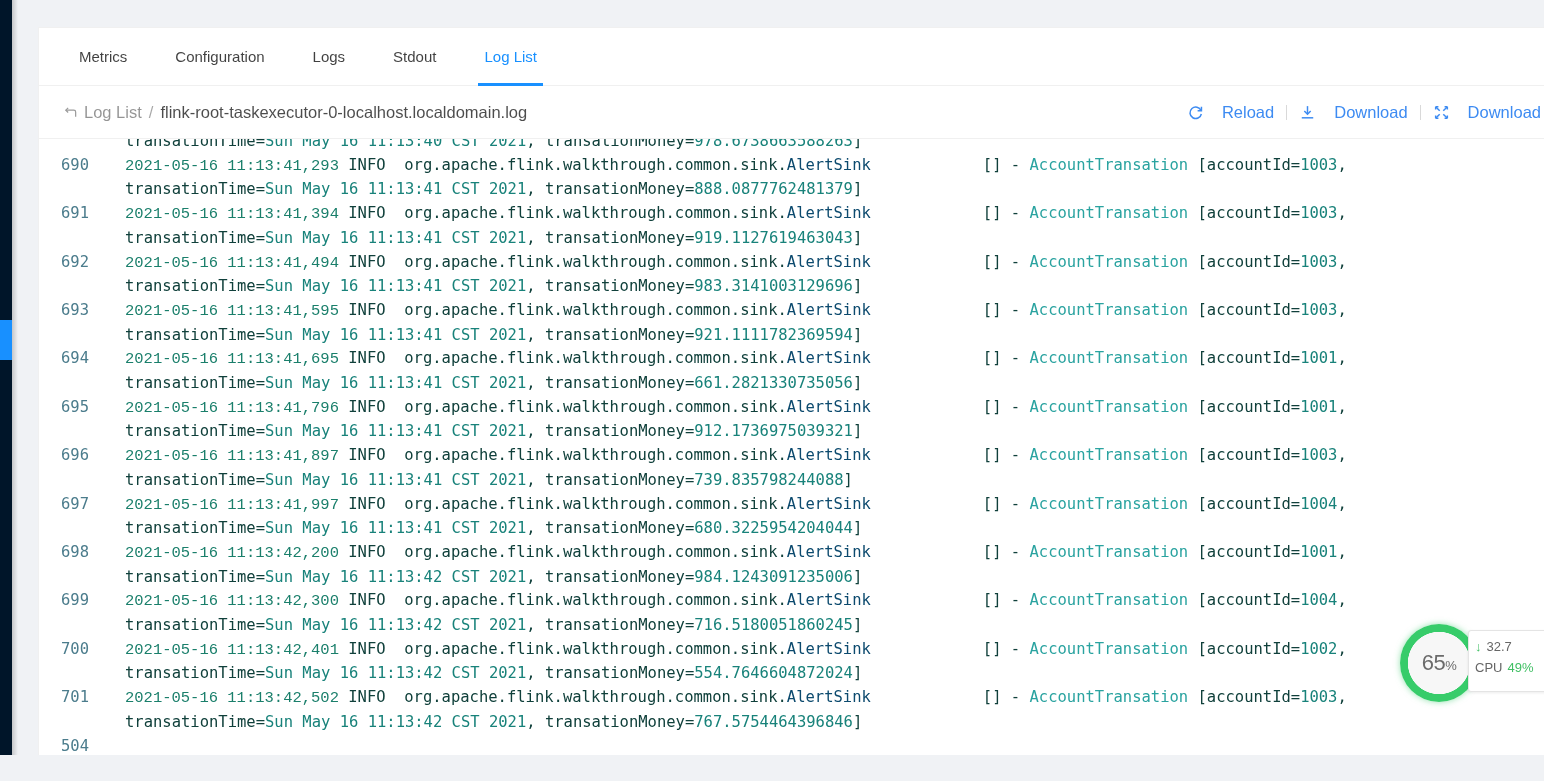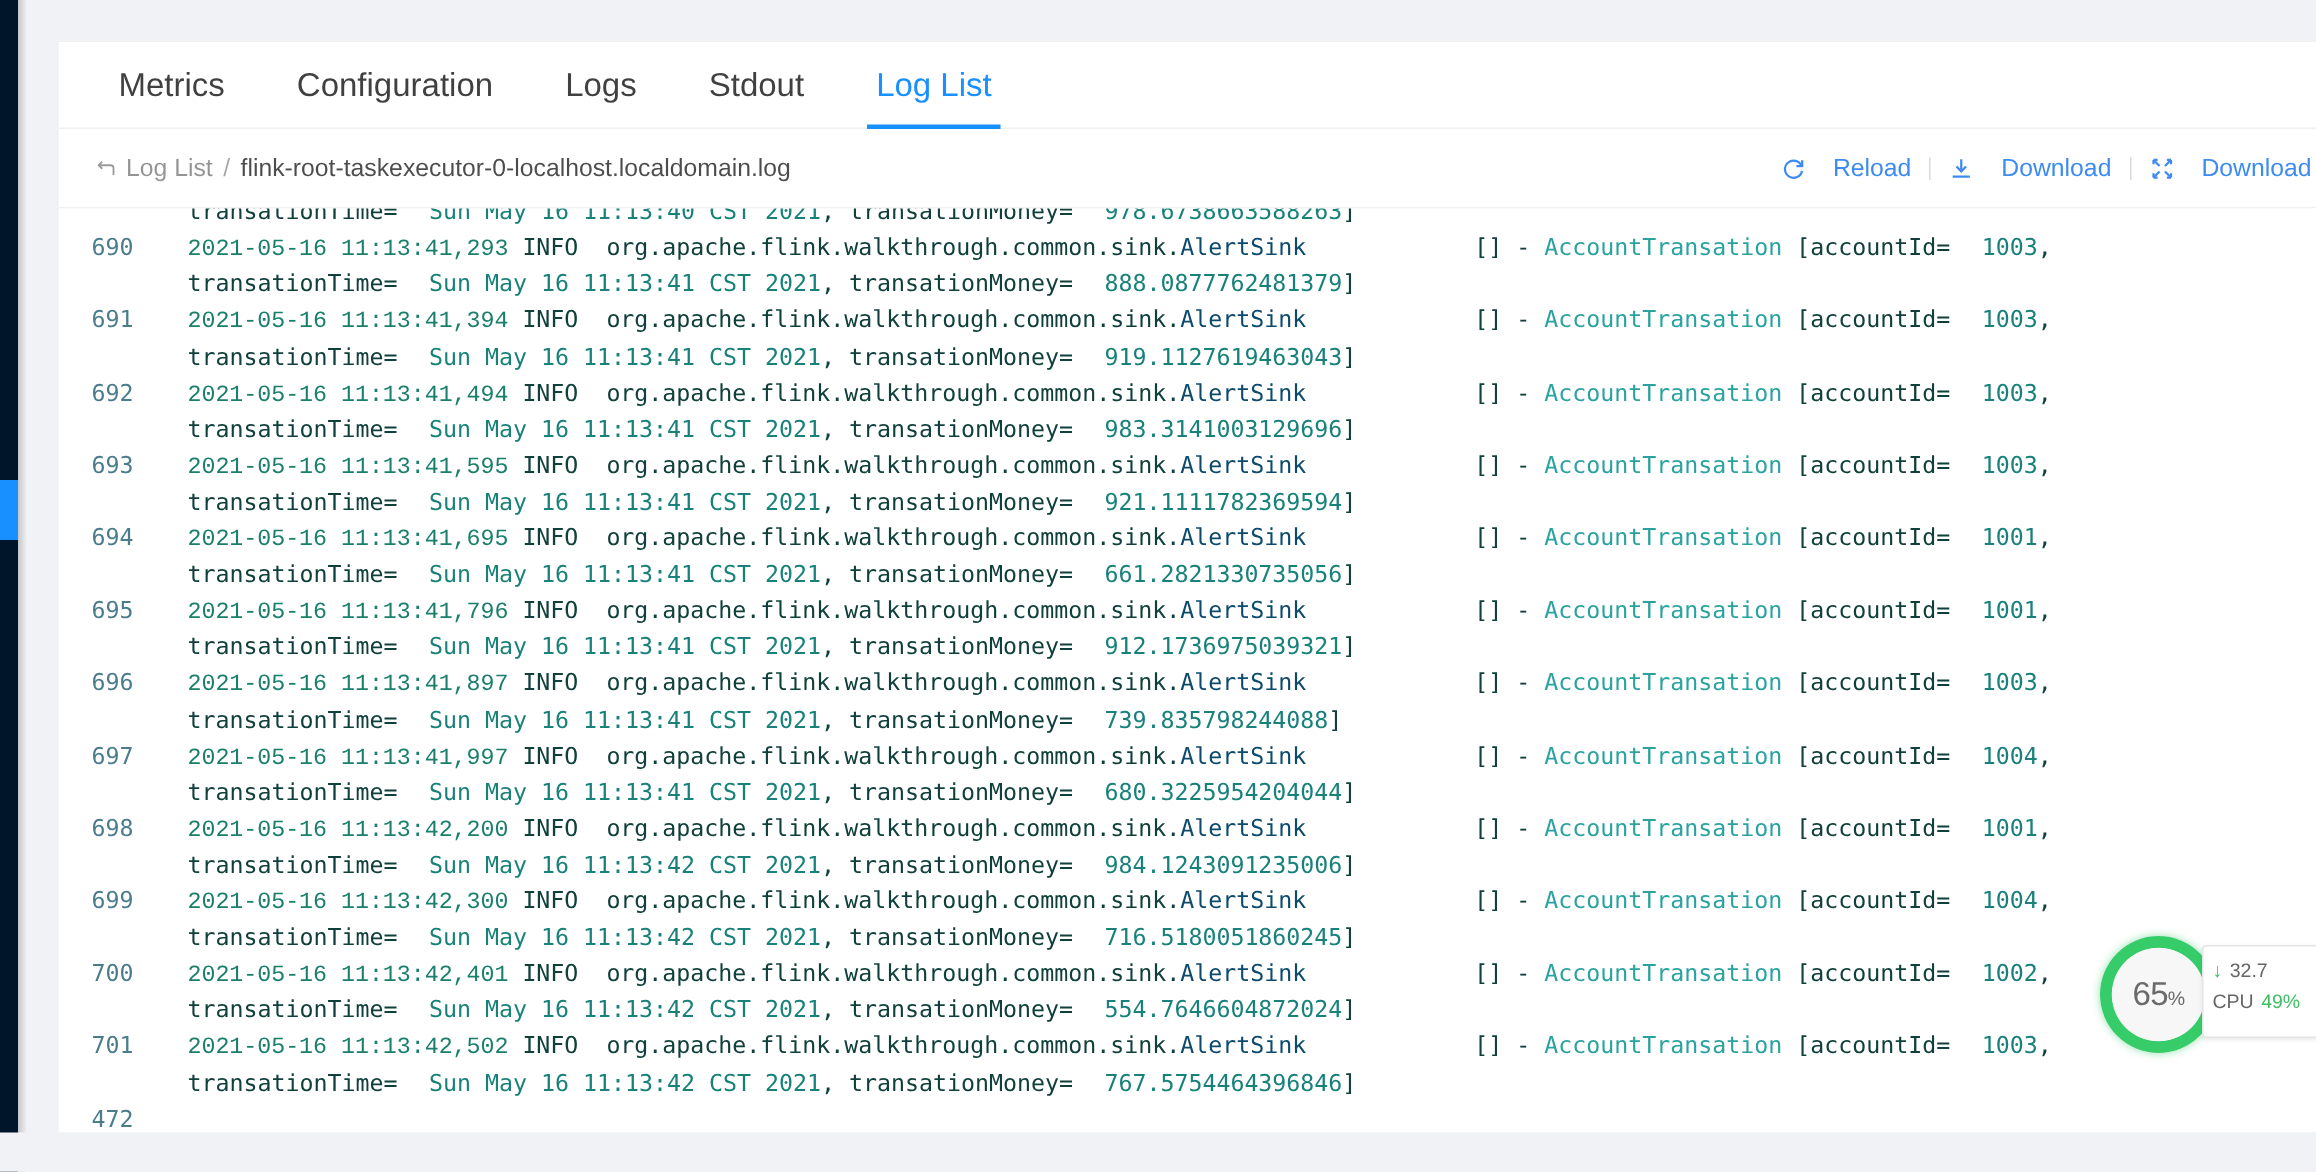--- a/index.html
+++ b/index.html
@@ -53,21 +53,21 @@
     height: 58px;
     border-bottom: 1px solid #f0f0f0;
     padding-left: 24px;
     display: flex;
     align-items: stretch;
   }
   .tab {
     display: flex; align-items: center;
     padding: 0 16px;
     margin-right: 16px;
-    font-size: 22px;
+    font-size: 15px;
     color: rgba(0,0,0,0.75);
     cursor: pointer;
     position: relative;
     white-space: nowrap;
   }
   .tab.active { color: #1890ff; font-weight: 500; }
   .tab.active::after {
     content: "";
     position: absolute;
     left: 10px; right: 10px; bottom: -1px;
@@ -150,21 +150,21 @@
     user-select: none;
   }
   .code {
     padding-left: 28px;
     color: #1f4e4a;
     position: relative;
     flex: 1;
   }
   .c-dark    { color: #10403b; }
   .c-green   { color: #1a7f6b; font-family: Liberation Mono, monospace; }
-  .c-teal    { color: #18827a; margin-left: 21px; }
+  .c-teal    { color: #18827a; }
   .c-blue    { color: #0c4a6e; }
   .c-cyan    { color: #2aa3a0; }
 
   
   #perf-widget {
     position: absolute;
     right: 0px; top: 618px;
     width: 152px; height: 90px;
     z-index: 35;
     pointer-events: none;
@@ -321,21 +321,21 @@
         <div class="log-row"><div class="gutter">697</div><div class="code"><span class="c-green">2021-05-16 11:13:41,997 </span><span class="c-dark">INFO  </span><span class="c-dark">org.apache.flink.walkthrough.common.sink.</span><span class="c-blue">AlertSink</span><span class="c-dark">            [] - </span><span class="c-cyan">AccountTransation</span><span class="c-dark"> [accountId=</span><span class="c-teal">1004</span><span class="c-dark">,</span></div></div>
         <div class="log-row"><div class="gutter"></div><div class="code"><span class="c-dark">transationTime=</span><span class="c-teal">Sun May 16 11:13:41 CST 2021</span><span class="c-dark">, transationMoney=</span><span class="c-teal">680.3225954204044</span><span class="c-dark">]</span></div></div>
         <div class="log-row"><div class="gutter">698</div><div class="code"><span class="c-green">2021-05-16 11:13:42,200 </span><span class="c-dark">INFO  </span><span class="c-dark">org.apache.flink.walkthrough.common.sink.</span><span class="c-blue">AlertSink</span><span class="c-dark">            [] - </span><span class="c-cyan">AccountTransation</span><span class="c-dark"> [accountId=</span><span class="c-teal">1001</span><span class="c-dark">,</span></div></div>
         <div class="log-row"><div class="gutter"></div><div class="code"><span class="c-dark">transationTime=</span><span class="c-teal">Sun May 16 11:13:42 CST 2021</span><span class="c-dark">, transationMoney=</span><span class="c-teal">984.1243091235006</span><span class="c-dark">]</span></div></div>
         <div class="log-row"><div class="gutter">699</div><div class="code"><span class="c-green">2021-05-16 11:13:42,300 </span><span class="c-dark">INFO  </span><span class="c-dark">org.apache.flink.walkthrough.common.sink.</span><span class="c-blue">AlertSink</span><span class="c-dark">            [] - </span><span class="c-cyan">AccountTransation</span><span class="c-dark"> [accountId=</span><span class="c-teal">1004</span><span class="c-dark">,</span></div></div>
         <div class="log-row"><div class="gutter"></div><div class="code"><span class="c-dark">transationTime=</span><span class="c-teal">Sun May 16 11:13:42 CST 2021</span><span class="c-dark">, transationMoney=</span><span class="c-teal">716.5180051860245</span><span class="c-dark">]</span></div></div>
         <div class="log-row"><div class="gutter">700</div><div class="code"><span class="c-green">2021-05-16 11:13:42,401 </span><span class="c-dark">INFO  </span><span class="c-dark">org.apache.flink.walkthrough.common.sink.</span><span class="c-blue">AlertSink</span><span class="c-dark">            [] - </span><span class="c-cyan">AccountTransation</span><span class="c-dark"> [accountId=</span><span class="c-teal">1002</span><span class="c-dark">,</span></div></div>
         <div class="log-row"><div class="gutter"></div><div class="code"><span class="c-dark">transationTime=</span><span class="c-teal">Sun May 16 11:13:42 CST 2021</span><span class="c-dark">, transationMoney=</span><span class="c-teal">554.7646604872024</span><span class="c-dark">]</span></div></div>
         <div class="log-row"><div class="gutter">701</div><div class="code"><span class="c-green">2021-05-16 11:13:42,502 </span><span class="c-dark">INFO  </span><span class="c-dark">org.apache.flink.walkthrough.common.sink.</span><span class="c-blue">AlertSink</span><span class="c-dark">            [] - </span><span class="c-cyan">AccountTransation</span><span class="c-dark"> [accountId=</span><span class="c-teal">1003</span><span class="c-dark">,</span></div></div>
         <div class="log-row"><div class="gutter"></div><div class="code"><span class="c-dark">transationTime=</span><span class="c-teal">Sun May 16 11:13:42 CST 2021</span><span class="c-dark">, transationMoney=</span><span class="c-teal">767.5754464396846</span><span class="c-dark">]</span></div></div>
-        <div class="log-row"><div class="gutter">472</div><div class="code"></div></div>
+        <div class="log-row"><div class="gutter">504</div><div class="code"></div></div>
       </div>
 
   </div>
 </div>
 
 <div id="perf-widget">
   <div id="gauge">
     <div id="gauge-text">
       <span>65</span><span class="pct">%</span>
     </div>

